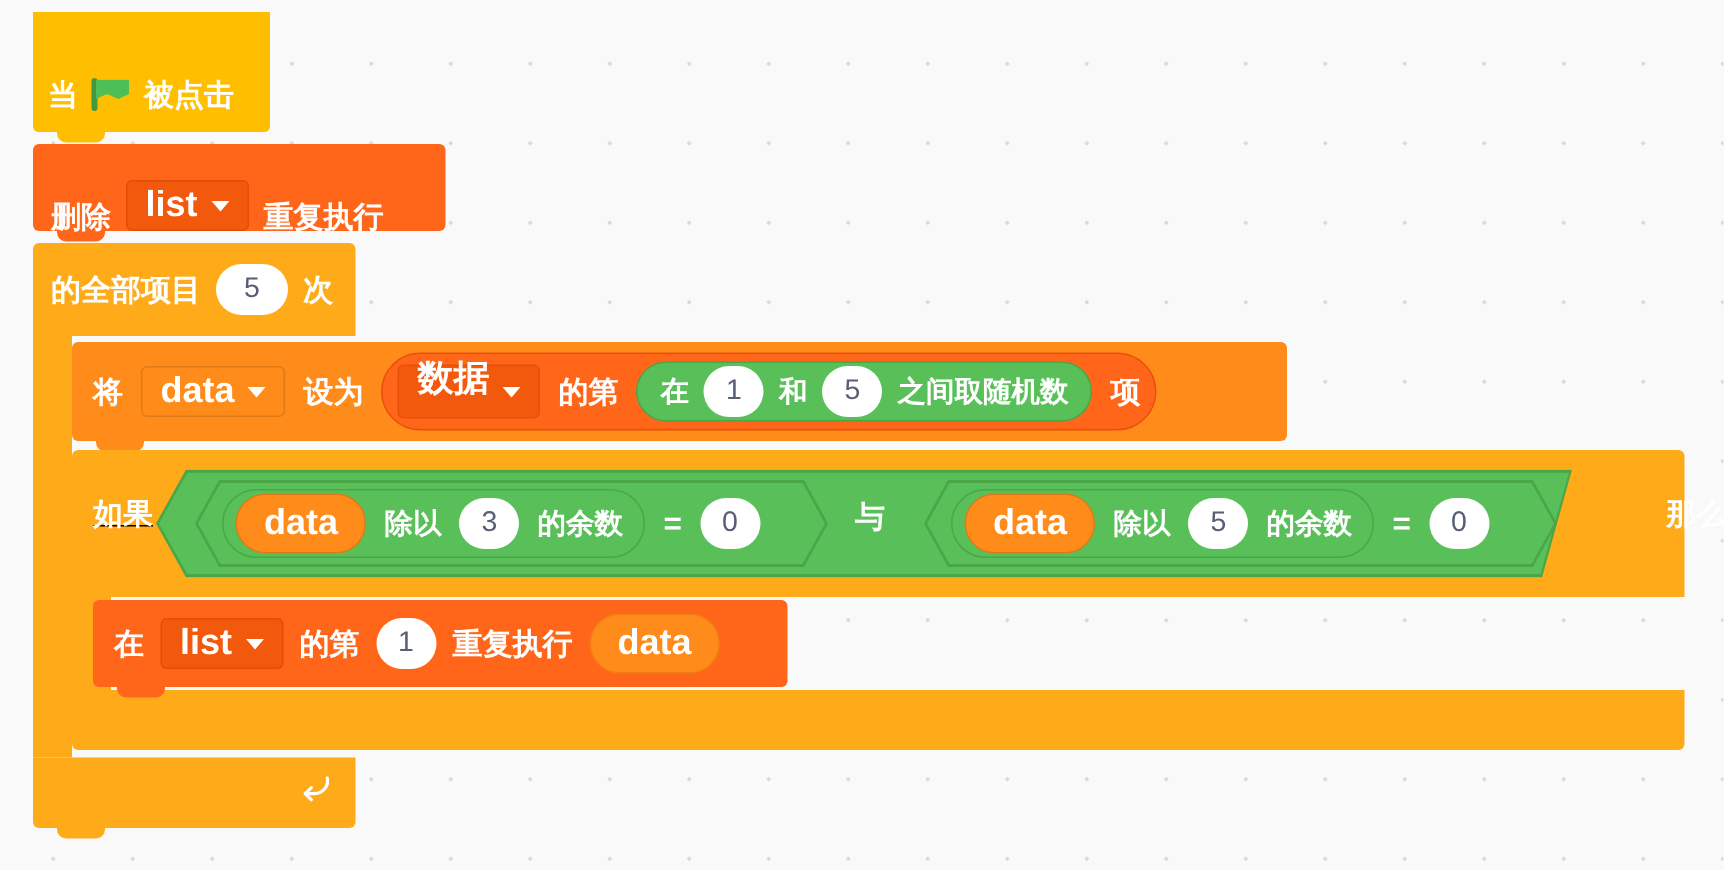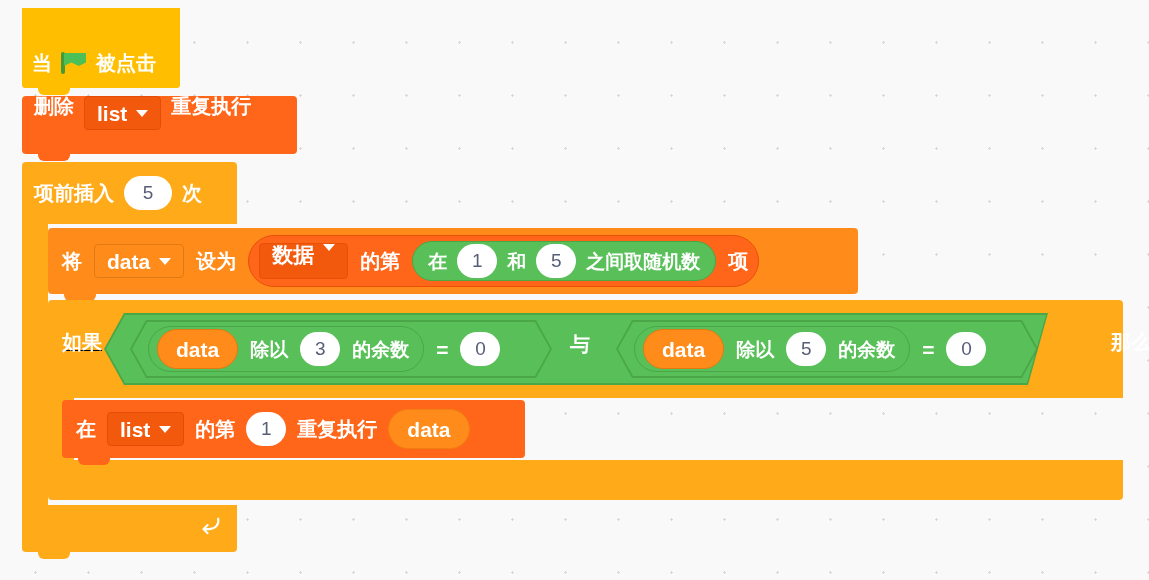--- a/index.html
+++ b/index.html
@@ -59,43 +59,43 @@
     background:#4cbf56;border-radius:1px 1px 1px 1px;
     clip-path:polygon(0 0,100% 0,100% 74%,68% 100%,33% 74%,0 100%);
   }
 
   
   #delete-all{
     left:22px;top:96px;width:275px;height:58px;
     background:#ff661a;border-radius:4px;
   }
   #delete-all .notch-bot{background:#ff661a;}
-  #delete-row{position:absolute;left:12px;top:0;height:58px;display:flex;align-items:flex-start;gap:10px;}
+  #delete-row{position:absolute;left:12px;top:0;height:58px;display:flex;align-items:flex-end;gap:10px;}
 
   
   .dd-list{
     background:#f2590d;border:1px solid #e24d08;border-radius:4px;
     height:34px;display:flex;align-items:center;gap:9px;padding:0 12px;
     box-sizing:border-box;
   }
   .dd-var{
     background:#ff8c1a;border:1px solid #e07a14;border-radius:4px;
     height:34px;display:flex;align-items:center;gap:9px;padding:0 12px;
     box-sizing:border-box;
   }
   .dd-inner{
     background:#f2590d;border:1px solid #e8500a;border-radius:4px;
-    height:36px;display:flex;align-items:flex-start;gap:9px;padding:0 12px;
+    height:36px;display:flex;align-items:flex-end;gap:9px;padding:13px 12px;
     box-sizing:border-box;
   }
   .caret{
     width:0;height:0;border-left:6px solid transparent;border-right:6px solid transparent;
     border-top:7px solid #ffffff;flex:0 0 auto;
   }
-  .val-txt{color:#fff;font-size:21px;font-weight:bold;line-height:1;}
+  .val-txt{color:#fff;font-size:24px;font-weight:bold;line-height:1;}
 
   
   #repeat{
     left:22px;top:162px;width:215px;height:62px;
     background:#ffab19;border-radius:4px 4px 0 0;
   }
   #repeat-row{position:absolute;left:12px;top:0;height:62px;display:flex;align-items:center;gap:10px;}
   #repeat-arm{
     left:22px;top:224px;width:26px;height:281px;background:#ffab19;
   }
@@ -234,21 +234,21 @@
       <span class="dd-list">
         <span class="val-txt">list</span>
         <span class="caret"></span>
       </span>
       <span class="lbl cn">重复执行</span>
     </div>
   </div>
 
   <div class="blk" id="repeat">
     <div id="repeat-row">
-      <span class="lbl cn">项前插入</span>
+      <span class="lbl cn">的全部项目</span>
       <span class="numin">5</span>
       <span class="lbl cn">次</span>
     </div>
   </div>
   <div class="blk" id="repeat-arm"></div>
   <div class="blk" id="repeat-foot">
     <div class="notch-bot"></div>
   </div>
   <svg class="loop-arrow" viewBox="0 0 24 24">
     <path d="M19.5 8.2a1 1 0 0 0-1.9.5 7.2 7.2 0 0 1-6.9 9.1H7.4l2.2-2.3a1 1 0 0 0-1.4-1.4l-3.9 4a1 1 0 0 0 0 1.4l3.9 4a1 1 0 0 0 1.4-1.4l-2.2-2.3h3.3A9.2 9.2 0 0 0 19.5 8.2z" fill="#ffffff" transform="translate(0,-3) scale(1,0.95)"></path>

